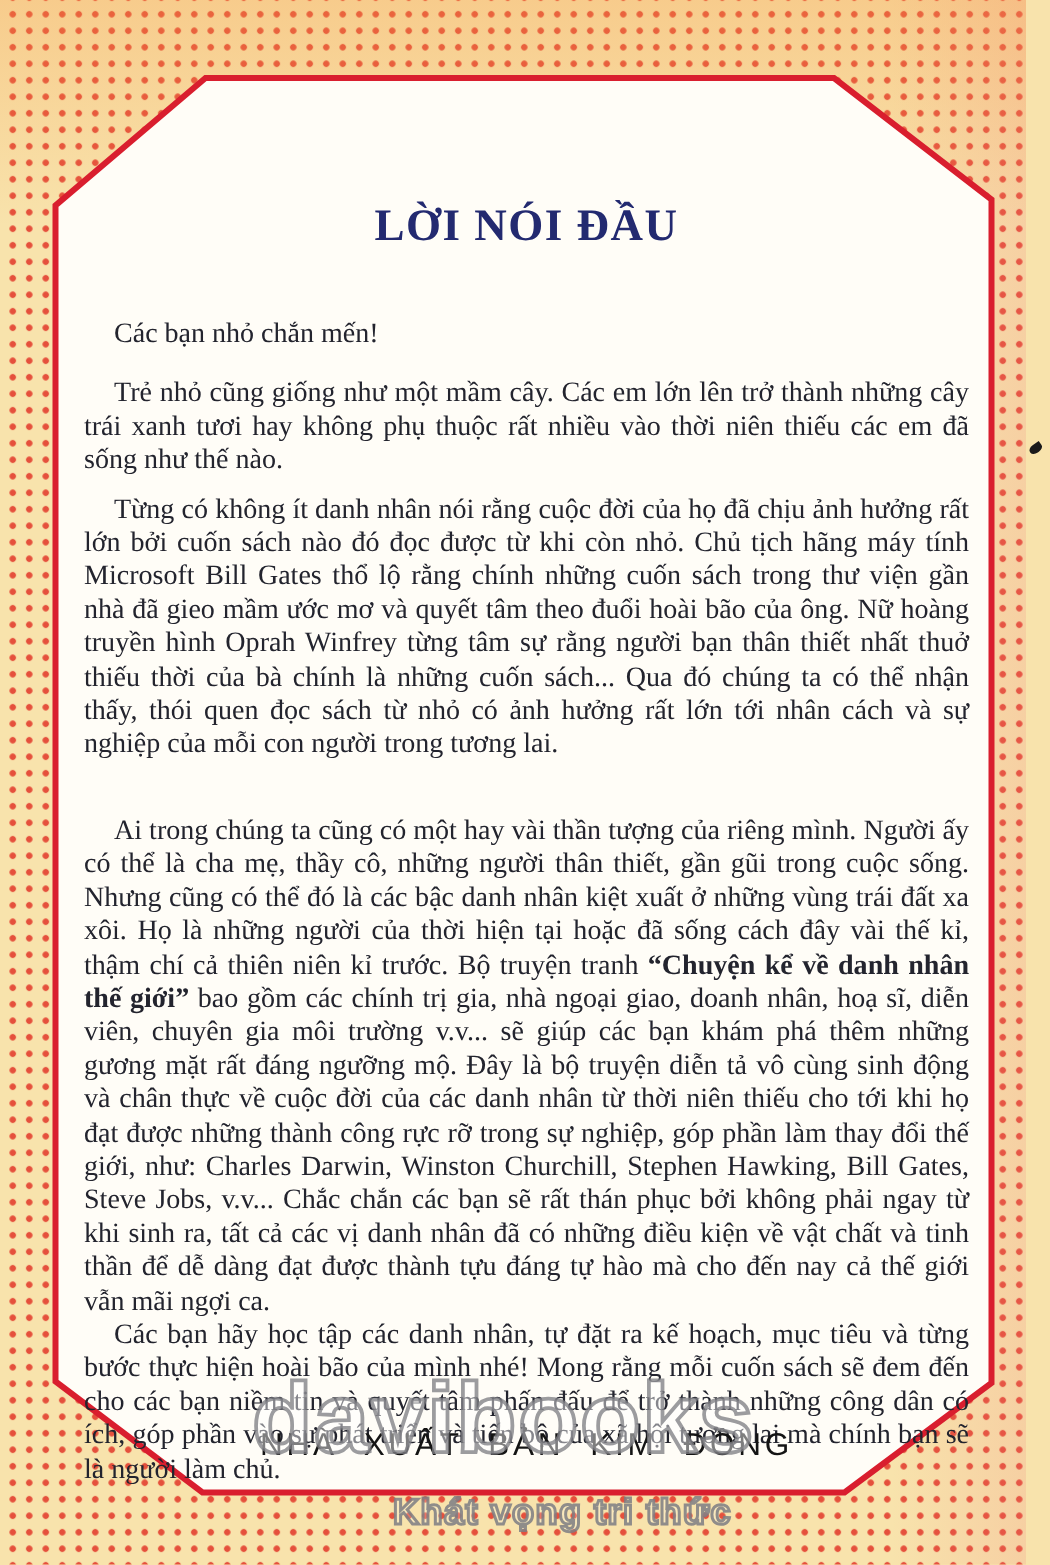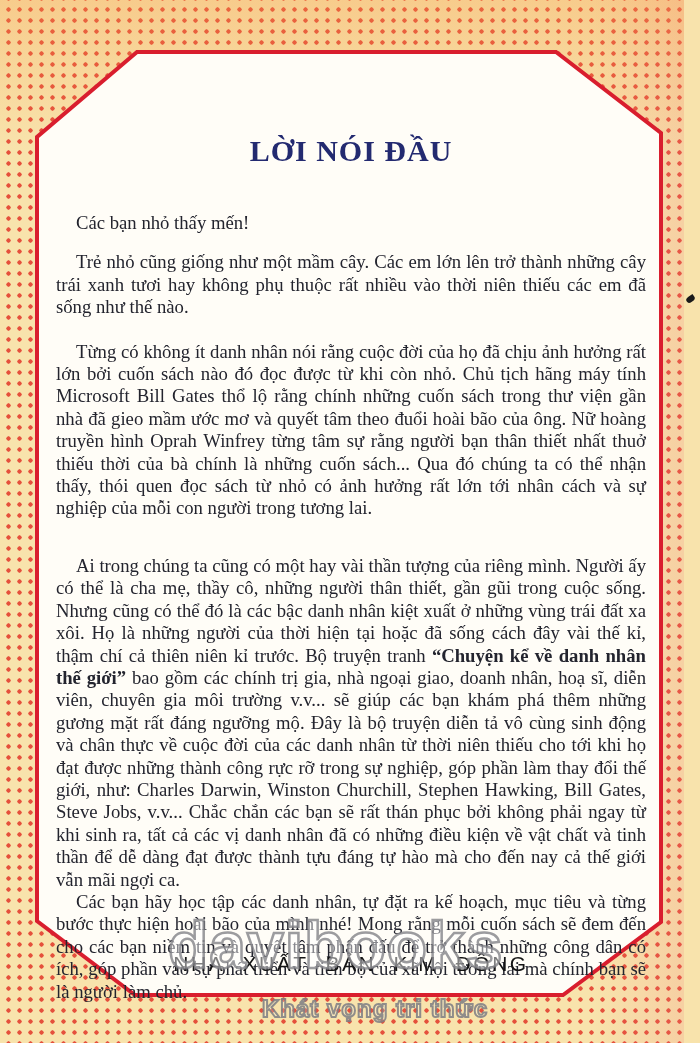--- a/index.html
+++ b/index.html
@@ -31,21 +31,21 @@
     font-size:30px;line-height:34px;
     font-weight:bold;color:#232a70;letter-spacing:1px;
   }
   .content p{
     margin:0;
     font-size:18.7px;line-height:22.4px;
     text-align:justify;text-indent:20px;
   }
   p.greet{margin-top:44px;}
   p.p1{margin-top:17px;}
-  p.p2{margin-top:22px;}
+  p.p2{margin-top:10px;}
   p.p3{margin-top:35px;}
   p.p4{}
   .p3 strong{font-weight:bold;}
 
   .publisher{
     position:absolute;left:56px;top:916px;width:590px;
     text-align:center;
     font-family:"Liberation Sans",sans-serif;
     font-size:21px;color:#141414;
     letter-spacing:2.5px;word-spacing:9px;
@@ -84,21 +84,21 @@
 
   <div class="dots"></div>
 
   <svg class="panel" width="700" height="1043" viewBox="0 0 700 1043">
     <polygon points="137,52 556,52 661,133 661,922 563,995 135,995 37,921 37,137" fill="#fffdf7" stroke="#d91e2e" stroke-width="4" stroke-linejoin="miter"></polygon>
   </svg>
 
   <div class="content">
     <h1 class="title">LỜI NÓI ĐẦU</h1>
 
-    <p class="greet">Các bạn nhỏ thấy mến!</p>
+    <p class="greet">Các bạn nhỏ chắn mến!</p>
 
     <p class="p1">Trẻ nhỏ cũng giống như một mầm cây. Các em lớn lên trở thành những cây trái xanh tươi hay không phụ thuộc rất nhiều vào thời niên thiếu các em đã sống như thế nào.</p>
 
     <p class="p2">Từng có không ít danh nhân nói rằng cuộc đời của họ đã chịu ảnh hưởng rất lớn bởi cuốn sách nào đó đọc được từ khi còn nhỏ. Chủ tịch hãng máy tính Microsoft Bill Gates thổ lộ rằng chính những cuốn sách trong thư viện gần nhà đã gieo mầm ước mơ và quyết tâm theo đuổi hoài bão của ông. Nữ hoàng truyền hình Oprah Winfrey từng tâm sự rằng người bạn thân thiết nhất thuở thiếu thời của bà chính là những cuốn sách... Qua đó chúng ta có thể nhận thấy, thói quen đọc sách từ nhỏ có ảnh hưởng rất lớn tới nhân cách và sự nghiệp của mỗi con người trong tương lai.</p>
 
     <p class="p3"><span>Ai trong chúng ta cũng có một hay vài thần tượng của riêng mình. Người ấy có thể là cha mẹ, thầy cô, những người thân thiết, gần gũi trong cuộc sống. Nhưng cũng có thể đó là các bậc danh nhân kiệt xuất ở những vùng trái đất xa xôi. Họ là những người của thời hiện tại hoặc đã sống cách đây vài thế kỉ, thậm chí cả thiên niên kỉ trước. Bộ truyện tranh </span><strong>“Chuyện kể về danh nhân thế giới”</strong><span> bao gồm các chính trị gia, nhà ngoại giao, doanh nhân, hoạ sĩ, diễn viên, chuyên gia môi trường v.v... sẽ giúp các bạn khám phá thêm những gương mặt rất đáng ngưỡng mộ. Đây là bộ truyện diễn tả vô cùng sinh động và chân thực về cuộc đời của các danh nhân từ thời niên thiếu cho tới khi họ đạt được những thành công rực rỡ trong sự nghiệp, góp phần làm thay đổi thế giới, như: Charles Darwin, Winston Churchill, Stephen Hawking, Bill Gates, Steve Jobs, v.v... Chắc chắn các bạn sẽ rất thán phục bởi không phải ngay từ khi sinh ra, tất cả các vị danh nhân đã có những điều kiện về vật chất và tinh thần để dễ dàng đạt được thành tựu đáng tự hào mà cho đến nay cả thế giới vẫn mãi ngợi ca.</span></p>
 
     <p class="p4">Các bạn hãy học tập các danh nhân, tự đặt ra kế hoạch, mục tiêu và từng bước thực hiện hoài bão của mình nhé! Mong rằng mỗi cuốn sách sẽ đem đến cho các bạn niềm tin và quyết tâm phấn đấu để trở thành những công dân có ích, góp phần vào sự phát triển và tiến bộ của xã hội tương lai mà chính bạn sẽ là người làm chủ.</p>
   </div>
 

